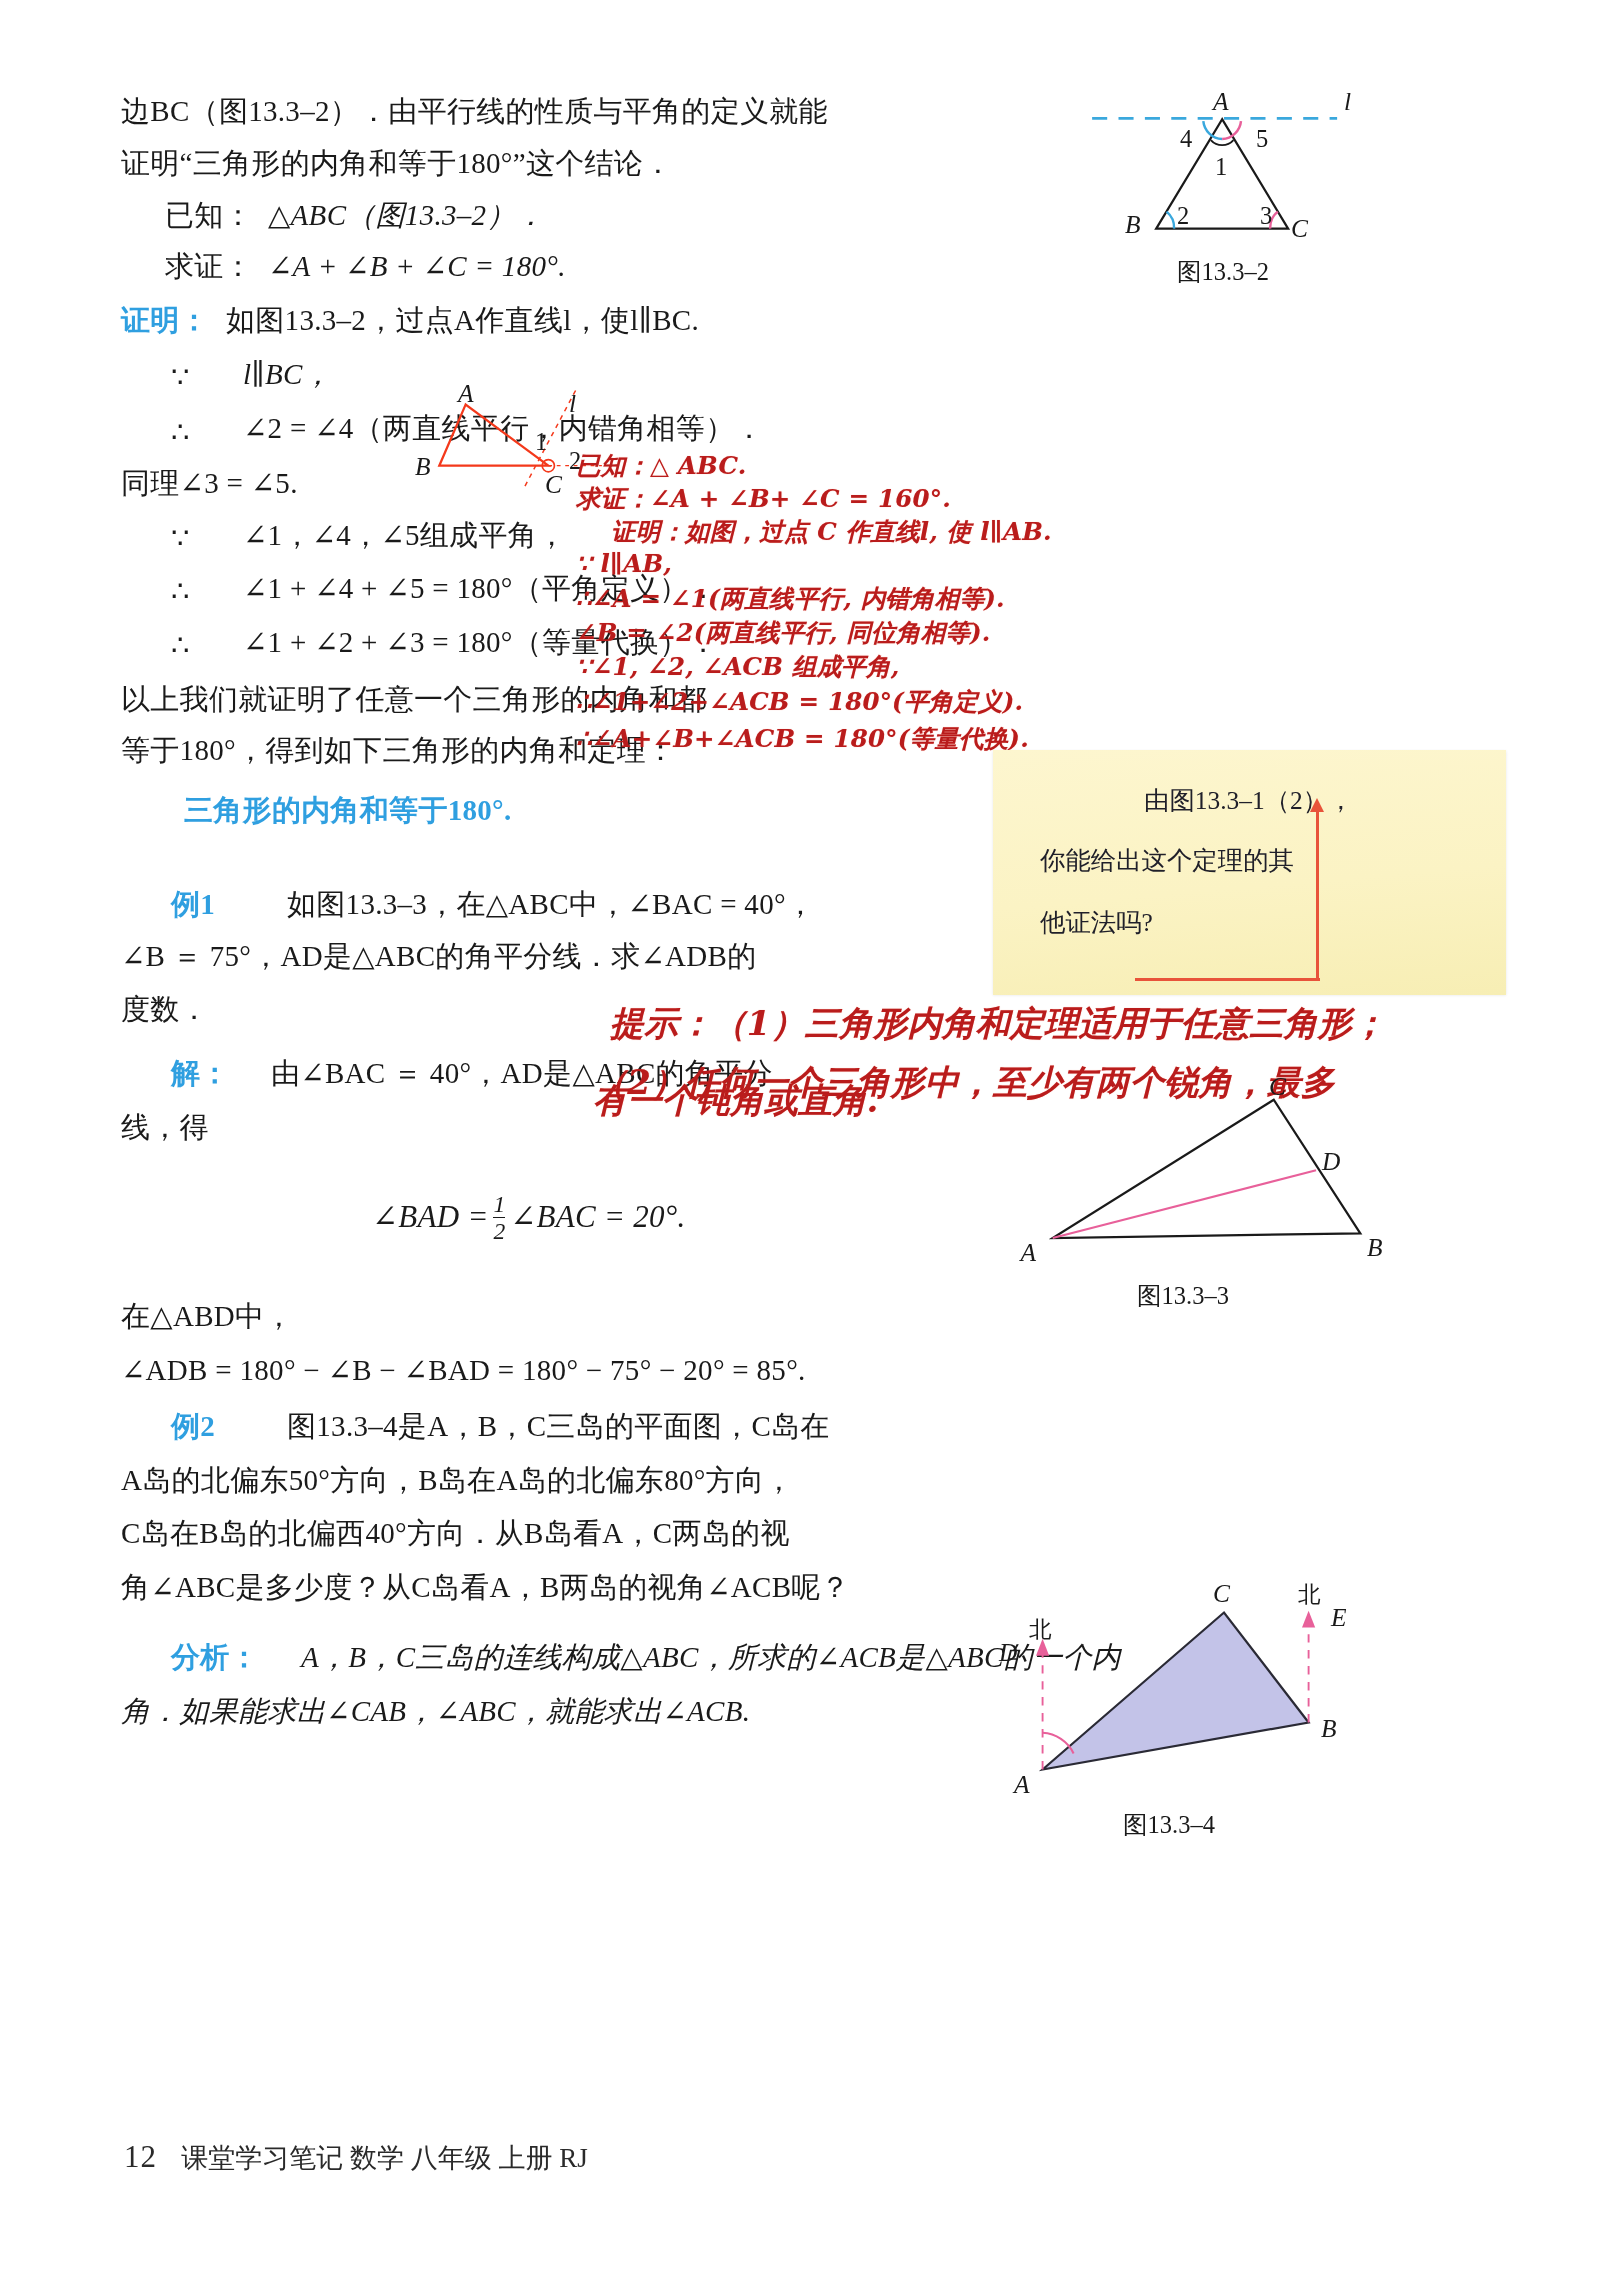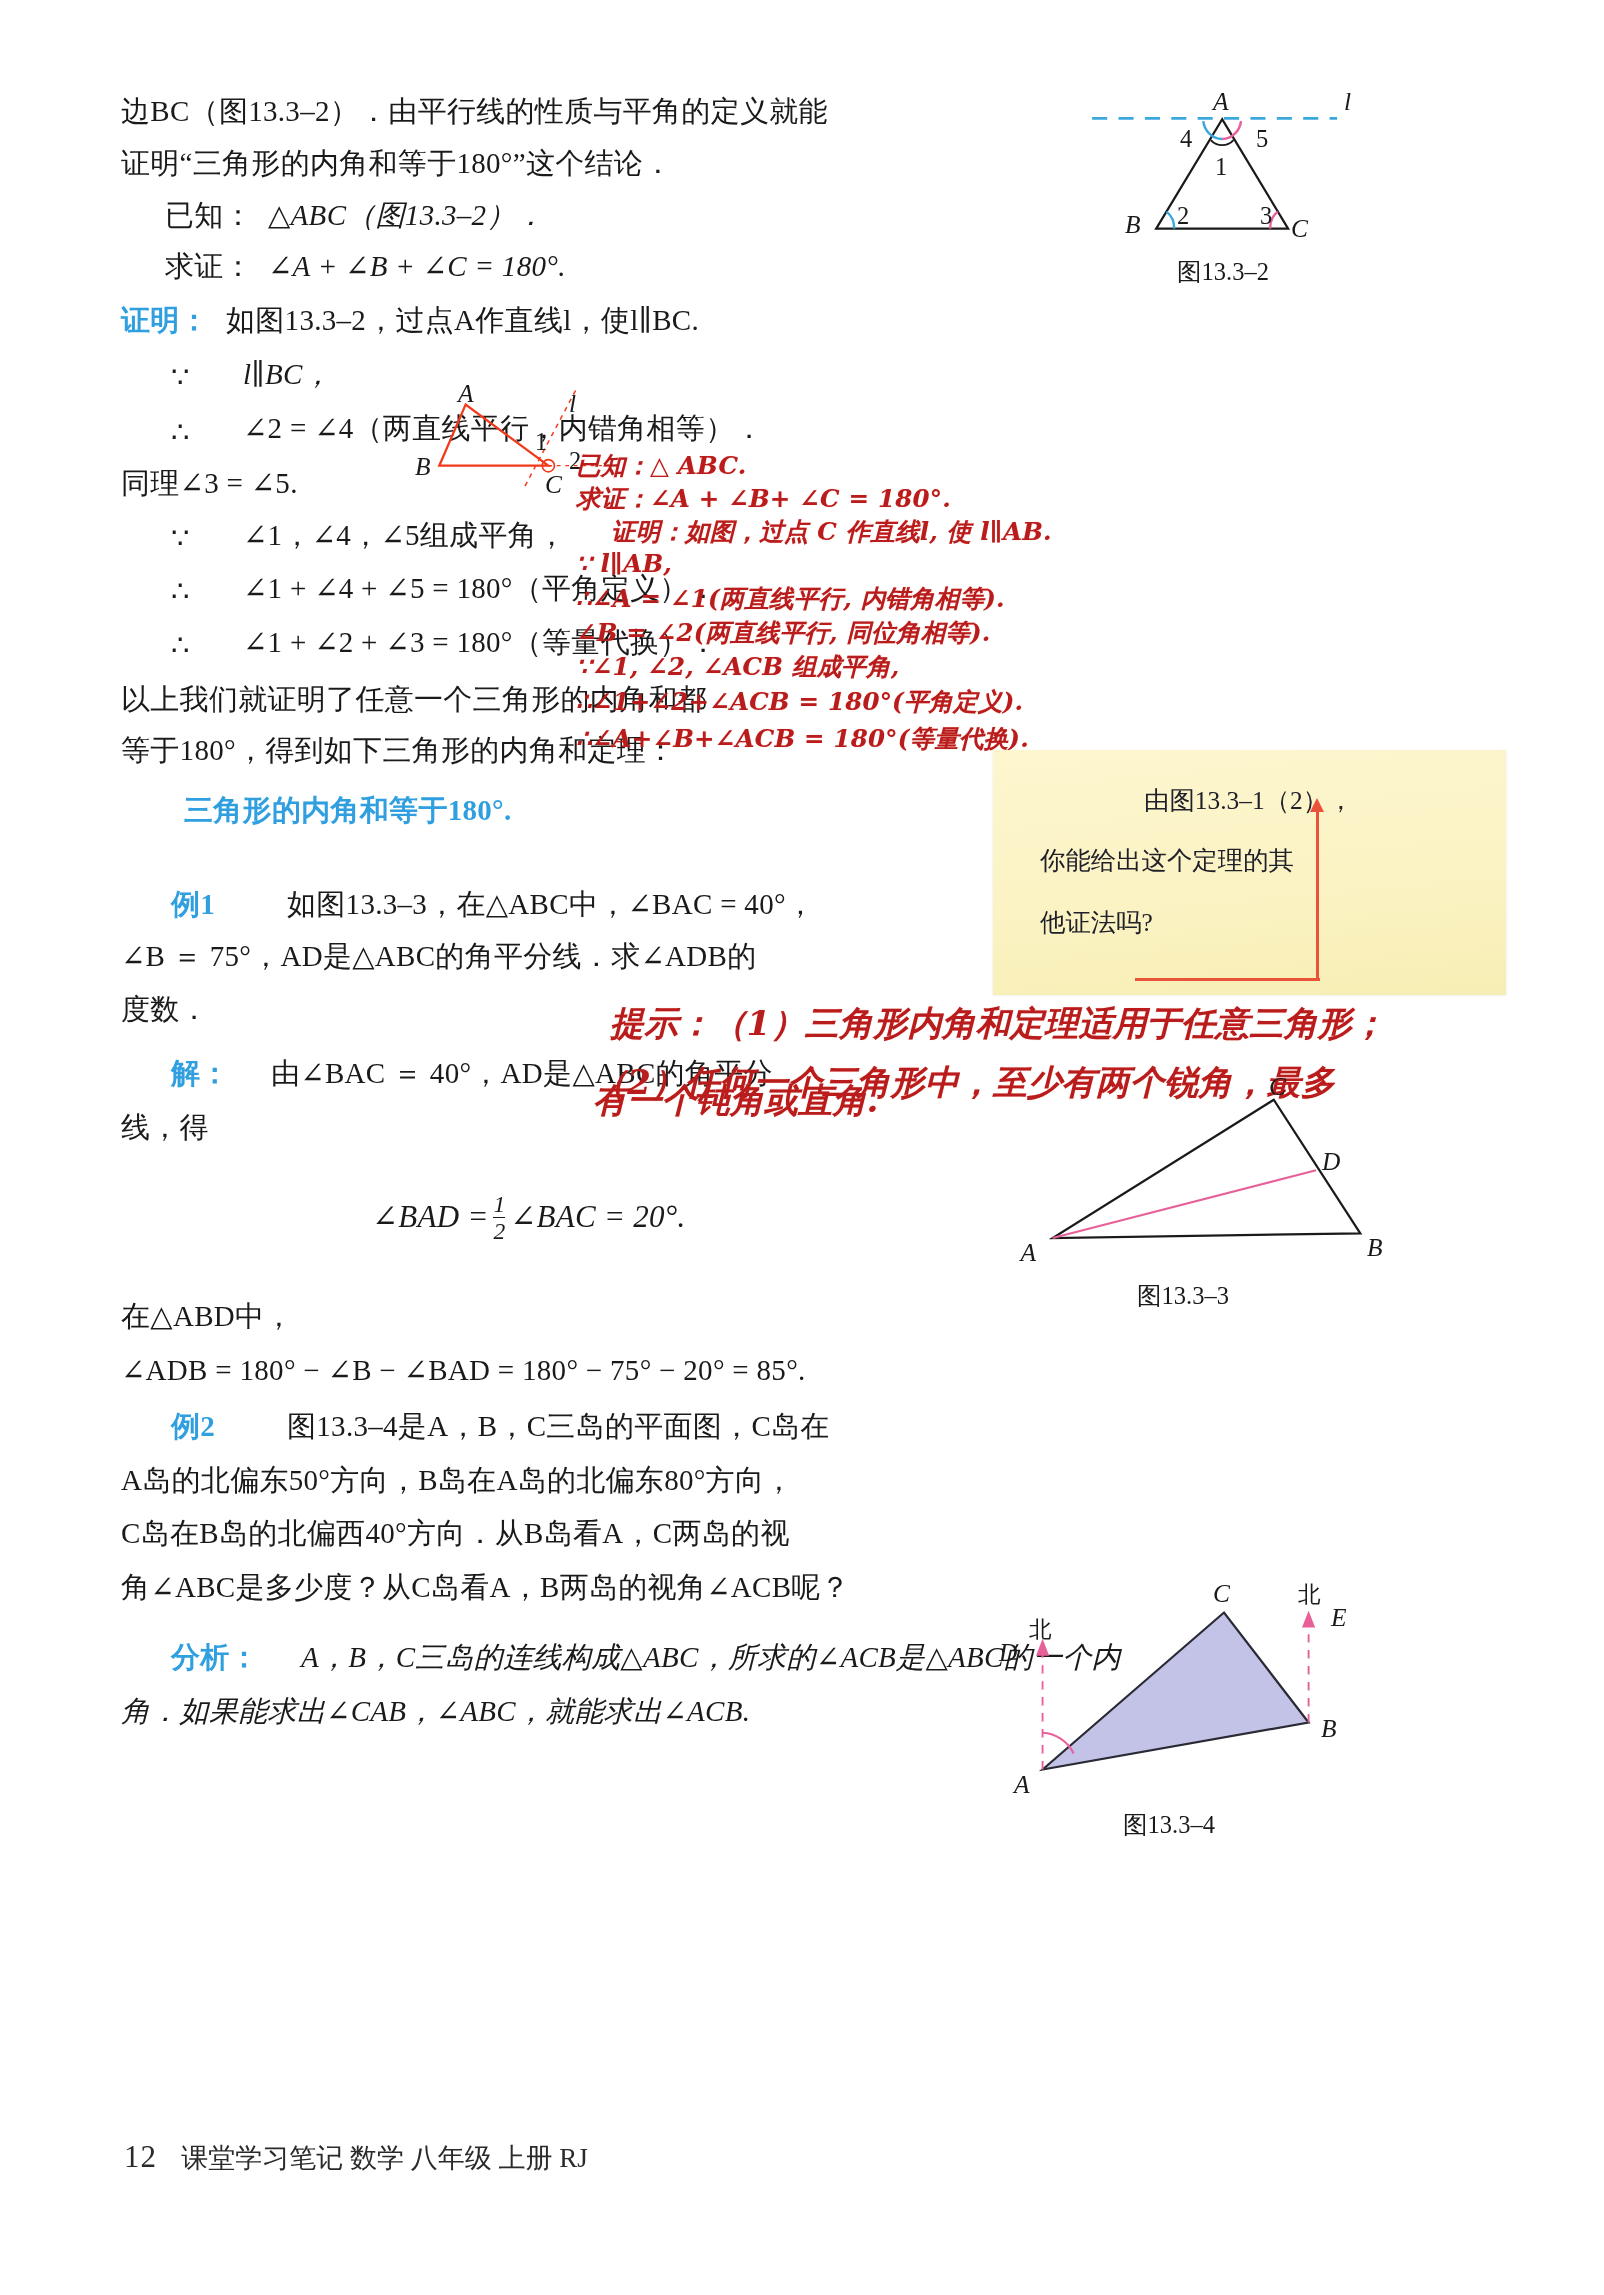--- a/index.html
+++ b/index.html
@@ -181,21 +181,21 @@
     </svg>
     <span class="lbl" style="left:30px;top:-1.9px;color:#1a1a1a;">A</span>
     <span class="lbl" style="left:141px;top:7.5px;color:#1a1a1a;">l</span>
     <span class="lblnum" style="left:107px;top:47px;color:#1a1a1a;">1</span>
     <span class="lblnum" style="left:141px;top:66px;color:#1a1a1a;">2</span>
     <span class="lbl" style="left:-13px;top:71px;color:#1a1a1a;">B</span>
     <span class="lbl" style="left:117px;top:89px;color:#1a1a1a;">C</span>
   </div>
 
   <div class="hand" style="left:576px;top:449px;">已知：△ ABC.</div>
-  <div class="hand" style="left:576px;top:482px;">求证：∠A + ∠B+ ∠C = 180°.</div>
+  <div class="hand" style="left:576px;top:482px;">求证：∠A + ∠B+ ∠C = 160°.</div>
   <div class="hand" style="left:576px;top:515px;margin-left:35px;">证明：如图，过点 C 作直线l, 使 l∥AB.</div>
   <div class="hand" style="left:576px;top:549px;">∵ l∥AB,</div>
   <div class="hand" style="left:576px;top:582px;">∴∠A = ∠1(两直线平行, 内错角相等).</div>
   <div class="hand" style="left:576px;top:616px;">∠B = ∠2(两直线平行, 同位角相等).</div>
   <div class="hand" style="left:576px;top:650px;">∵∠1, ∠2, ∠ACB 组成平角,</div>
   <div class="hand" style="left:576px;top:685px;">∴∠1+∠2+∠ACB = 180°(平角定义).</div>
   <div class="hand" style="left:576px;top:722px;">∴∠A+∠B+∠ACB = 180°(等量代换).</div>
 
   <div class="hand big" style="left:610px;top:1001px;">提示：（1）三角形内角和定理适用于任意三角形；</div>
   <div class="hand big" style="left:593px;top:1060px;">（2）任何一个三角形中，至少有两个锐角，最多</div>

